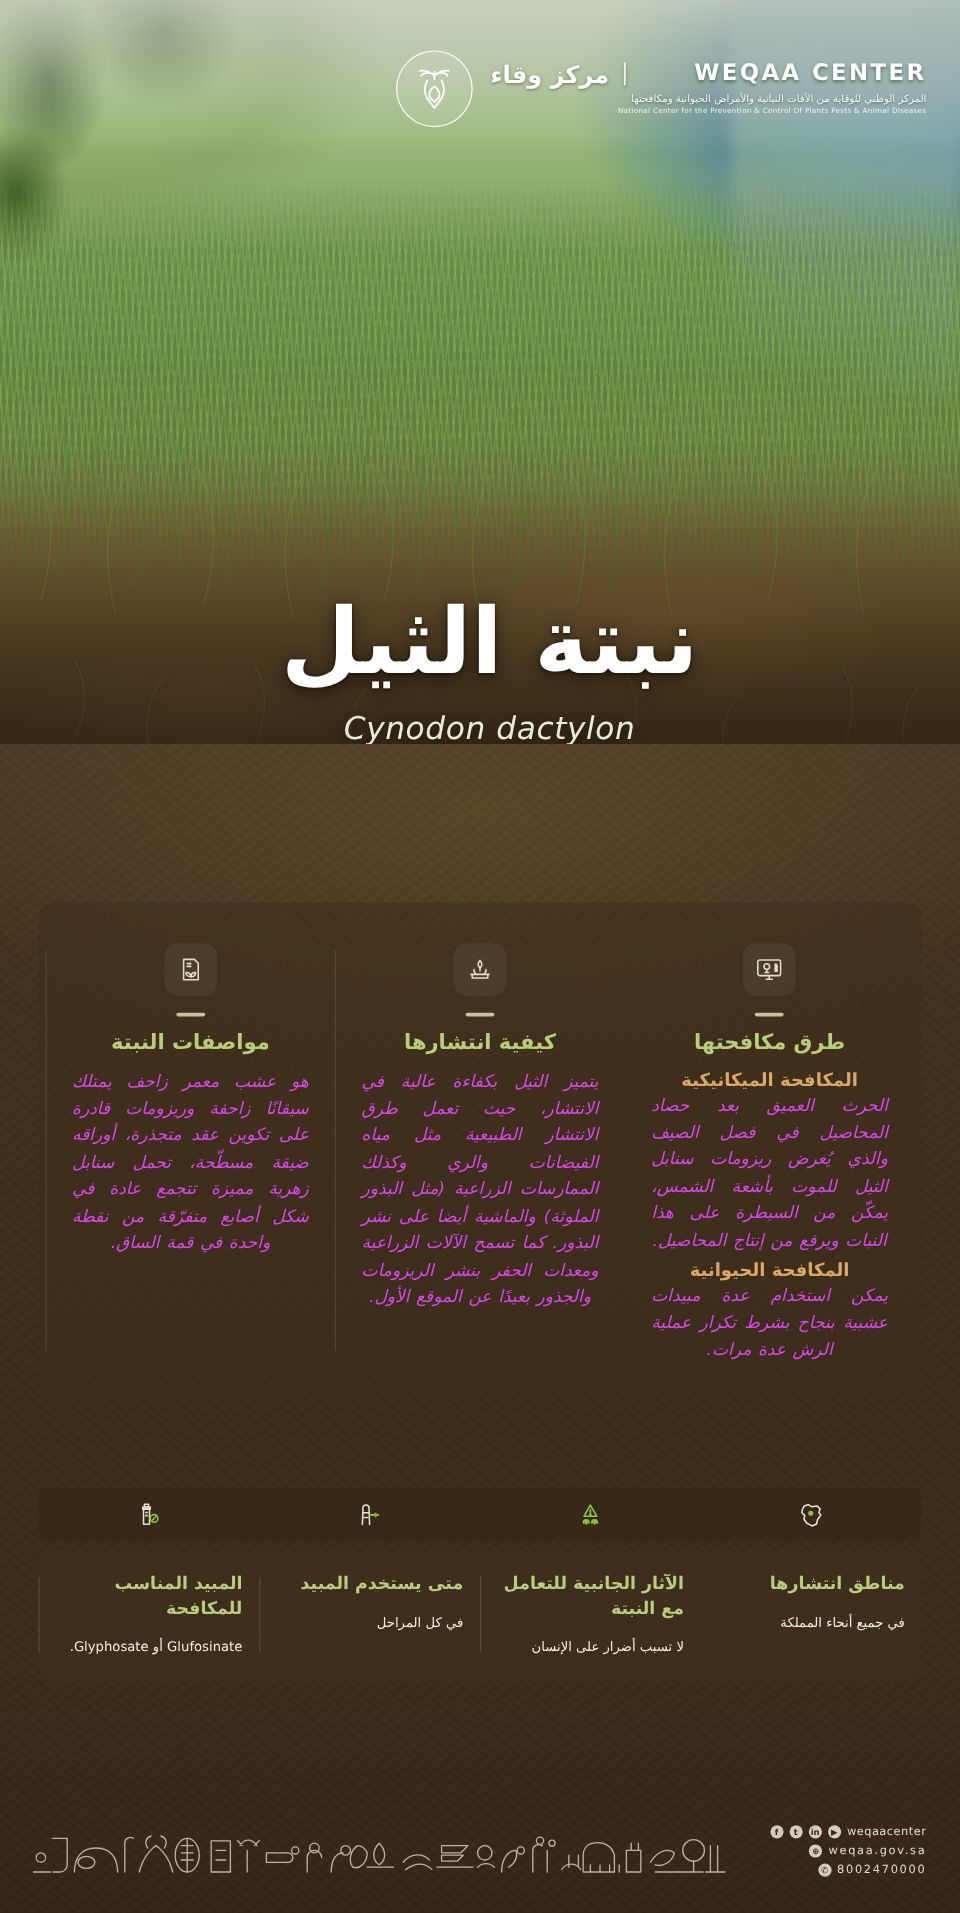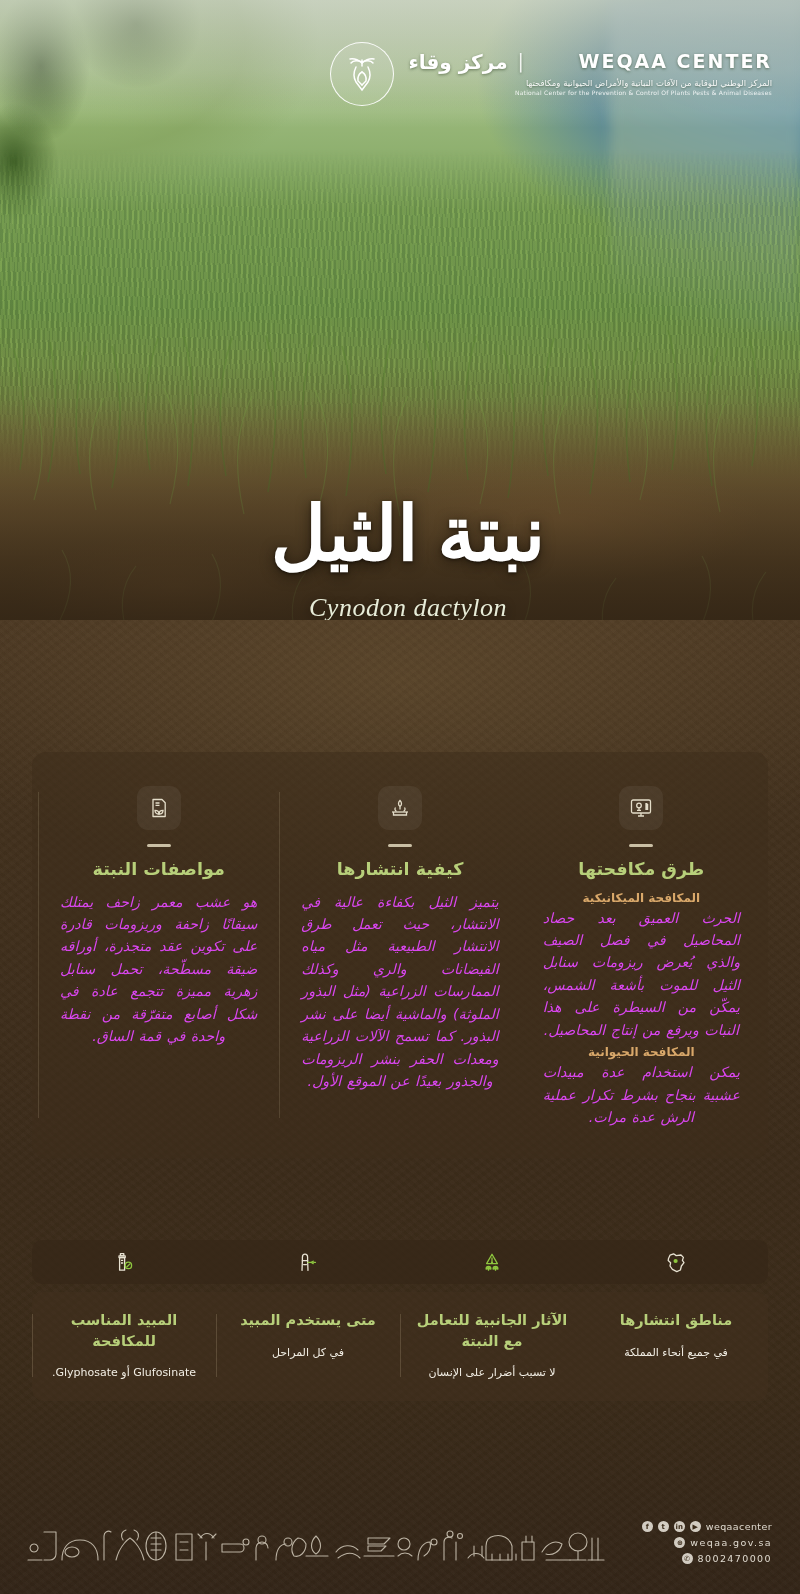--- a/index.html
+++ b/index.html
@@ -73,21 +73,21 @@
     color:#ffffff; font-weight:bold; letter-spacing:.5px;
     text-shadow:0 1px 3px rgba(40,60,30,.55);
   }
   .brand-ar { font-size:20px; }
   .brand-sep { font-size:19px; opacity:.85; font-weight:400; }
   .brand-en { font-size:19px; letter-spacing:2px;margin-left:44px; }
   .brand-line2 { margin-top:7px; color:rgba(255,255,255,.93); font-size:8.5px; text-shadow:0 1px 2px rgba(40,60,30,.5); }
   .brand-line3 { margin-top:3px; color:rgba(255,255,255,.86); font-size:6px; letter-spacing:.25px; direction:ltr; text-align:right; }
 
   
-  .hero-title-wrap { position:absolute; left:16px; right:0; top:492px; text-align:center;font-family:Liberation Serif, serif; }
+  .hero-title-wrap { position:absolute; left:16px; right:0; top:492px; text-align:center; }
   .hero-title {
     color:#ffffff; font-size:76px; font-weight:bold; line-height:1.12;
     text-shadow:0 3px 14px rgba(20,14,6,.65), 0 1px 3px rgba(20,14,6,.8);
   }
   .hero-sci {
     margin-top:16px; color:#e7ecd8; font-size:26px; font-style:italic;
     direction:ltr; letter-spacing:.5px;
     text-shadow:0 2px 10px rgba(20,14,6,.7);
   }
 
@@ -118,41 +118,41 @@
     content:""; position:absolute; top:6px; bottom:10px; left:0;
     width:1px; background:rgba(214,196,160,.16);
   }
   .col-icon {
     width:44px; height:44px; margin:0 auto 14px;
     border-radius:11px; background:rgba(255,255,255,.055);
     display:flex; align-items:center; justify-content:center;
   }
   .col-dash { width:24px; height:2.5px; background:#d9cfb4; margin:0 auto 12px; border-radius:2px; opacity:.9; }
   .col-title { color:#b7cf7a; font-size:17.5px; font-weight:bold; margin-bottom:12px; }
-  .col-sub { color:#d9a86a; font-size:12px; font-weight:bold; margin:4px 0 2px; }
+  .col-sub { color:#d9a86a; font-size:15px; font-weight:bold; margin:4px 0 2px; }
   .col-body {
     color:#d946ef; font-size:14.2px; line-height:1.58;
     text-align:justify; text-align-last:center; word-spacing:1px;font-style:italic;
   }
 
   
   .iconstrip {
     position:absolute; left:32px; right:32px; top:1240px; height:44px;
     background:rgba(54,39,24,.72); border-radius:10px;
     display:flex; align-items:center;
   }
   .iconstrip .cell { flex:1 1 0; display:flex; align-items:center; justify-content:center; }
 
   
   .factbar {
     position:absolute; left:32px; right:32px; top:1292px;
     background:rgba(66,48,30,.50); border-radius:12px;
     padding:18px 0 20px; display:flex;
   }
-  .fact { flex:1 1 0; padding:0 14px; position:relative; text-align:center; }
+  .fact { flex:1 1 0; padding:0 14px; position:relative; text-align:right; }
   .fact + .fact::after {
     content:""; position:absolute; top:4px; bottom:4px; left:0;
     width:1px; background:rgba(214,196,160,.20);
   }
   .fact-title { color:#b7cf7a; font-size:14.5px; font-weight:bold; line-height:1.42; }
   .fact-value { margin-top:14px; color:#f2eee4; font-size:11px; line-height:1.42; }
 
   
   .footer { position:absolute; left:0; right:0; bottom:0; height:118px; }
   .footer-contact { position:absolute; right:28px; bottom:30px; text-align:right; }

